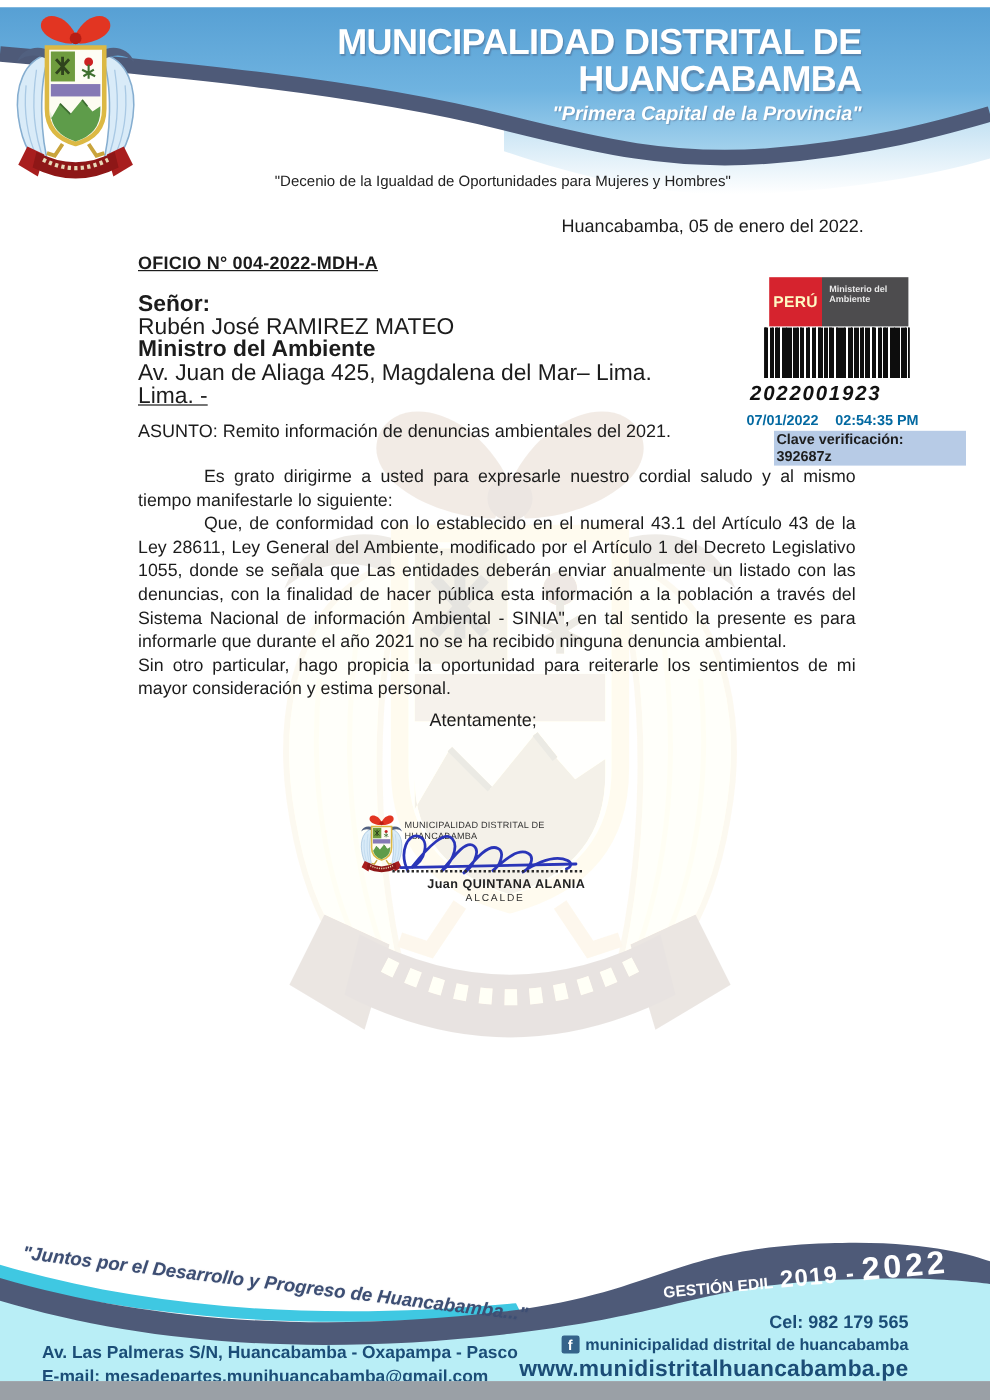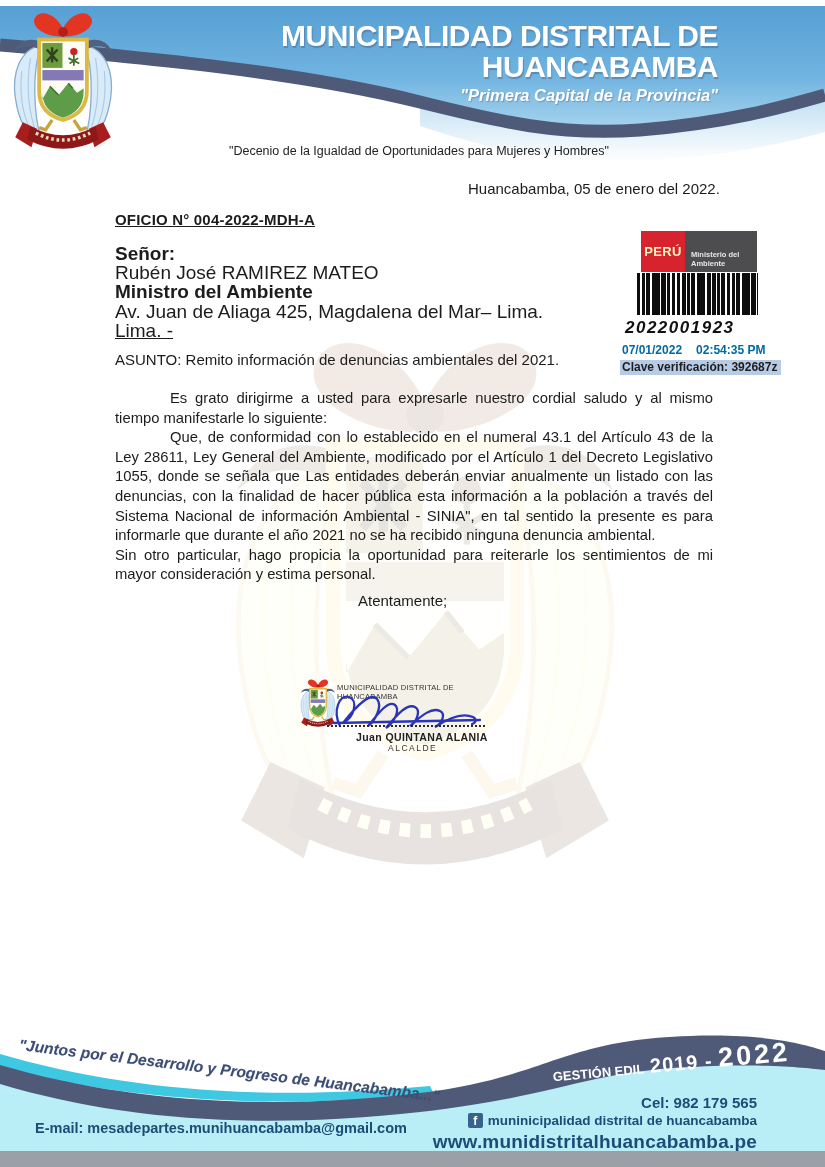--- a/index.html
+++ b/index.html
@@ -50,40 +50,40 @@
   
   .stamp{position:absolute;left:620px;top:231px;width:185px;}
   .stamp-logo{display:flex;margin-left:21px;height:41px;width:116px;}
   .stamp-peru{
     width:44px;background:#d6232e;color:#fef9c3;font-weight:bold;
     font-size:13px;display:flex;align-items:center;justify-content:center;
     letter-spacing:.3px;
   }
   .stamp-min{
     width:72px;background:#4d4c4e;color:#e8e8e8;font-size:7.5px;
-    font-weight:bold;padding:20px 0 0 6px;line-height:8.5px;
+    font-weight:bold;padding:6px 0 0 6px;line-height:8.5px;
   }
   .barcode{
     margin:1px 0 0 17px;width:121px;height:42px;
     background:
       repeating-linear-gradient(90deg,#0d0d0d 0 3px,rgba(255,255,255,0) 3px 5px),
       repeating-linear-gradient(90deg,#0d0d0d 0 2px,rgba(255,255,255,0) 2px 9px),
       repeating-linear-gradient(90deg,#0d0d0d 0 1px,rgba(255,255,255,0) 1px 6px),
       #fff;
   }
   .stamp-num{
     margin-left:5px;font-size:17px;font-weight:bold;letter-spacing:1.5px;
     color:#111;line-height:26px;font-family:"Liberation Sans",sans-serif;font-style:italic;
   }
   .stamp-dt{
     margin-left:2px;display:flex;gap:14px;font-size:12px;font-weight:bold;
     color:#0369a1;margin-top:2px;
   }
   .stamp-clave{
-    margin-top:2px;font-size:12px;font-weight:bold;color:#1d1d1d;
+    margin-left:25px;margin-top:2px;font-size:12px;font-weight:bold;color:#1d1d1d;
     background:#b7cbe6;display:inline-block;padding:0 4px 1px 2px;
   }
   
   .sig-org{
     position:absolute;left:337px;top:683px;width:160px;font-size:7.6px;
     color:#333;letter-spacing:.2px;
   }
   .escudo-small{position:absolute;left:299px;top:677px;width:38px;height:53px;}
   .sig-ink{position:absolute;left:330px;top:686px;width:155px;height:52px;}
   .sig-dots{position:absolute;left:327px;top:711px;width:158px;height:16px;border-bottom:2px dotted #2b2b2b;}
@@ -264,16 +264,17 @@
   <div class="ftr-right">
     <div class="ftr-cel">Cel: 982 179 565</div>
     <div class="ftr-fb">
       <span class="fb-icon">f</span>
       <span>muninicipalidad distrital de huancabamba</span>
     </div>
     <div class="ftr-web">www.munidistritalhuancabamba.pe</div>
   </div>
 
   <div class="ftr-left">
+    <div>Av. Las Palmeras S/N, Huancabamba - Oxapampa - Pasco</div>
     <div>E-mail: mesadepartes.munihuancabamba@gmail.com</div>
   </div>
 
 </div>
 
 </body></html>

